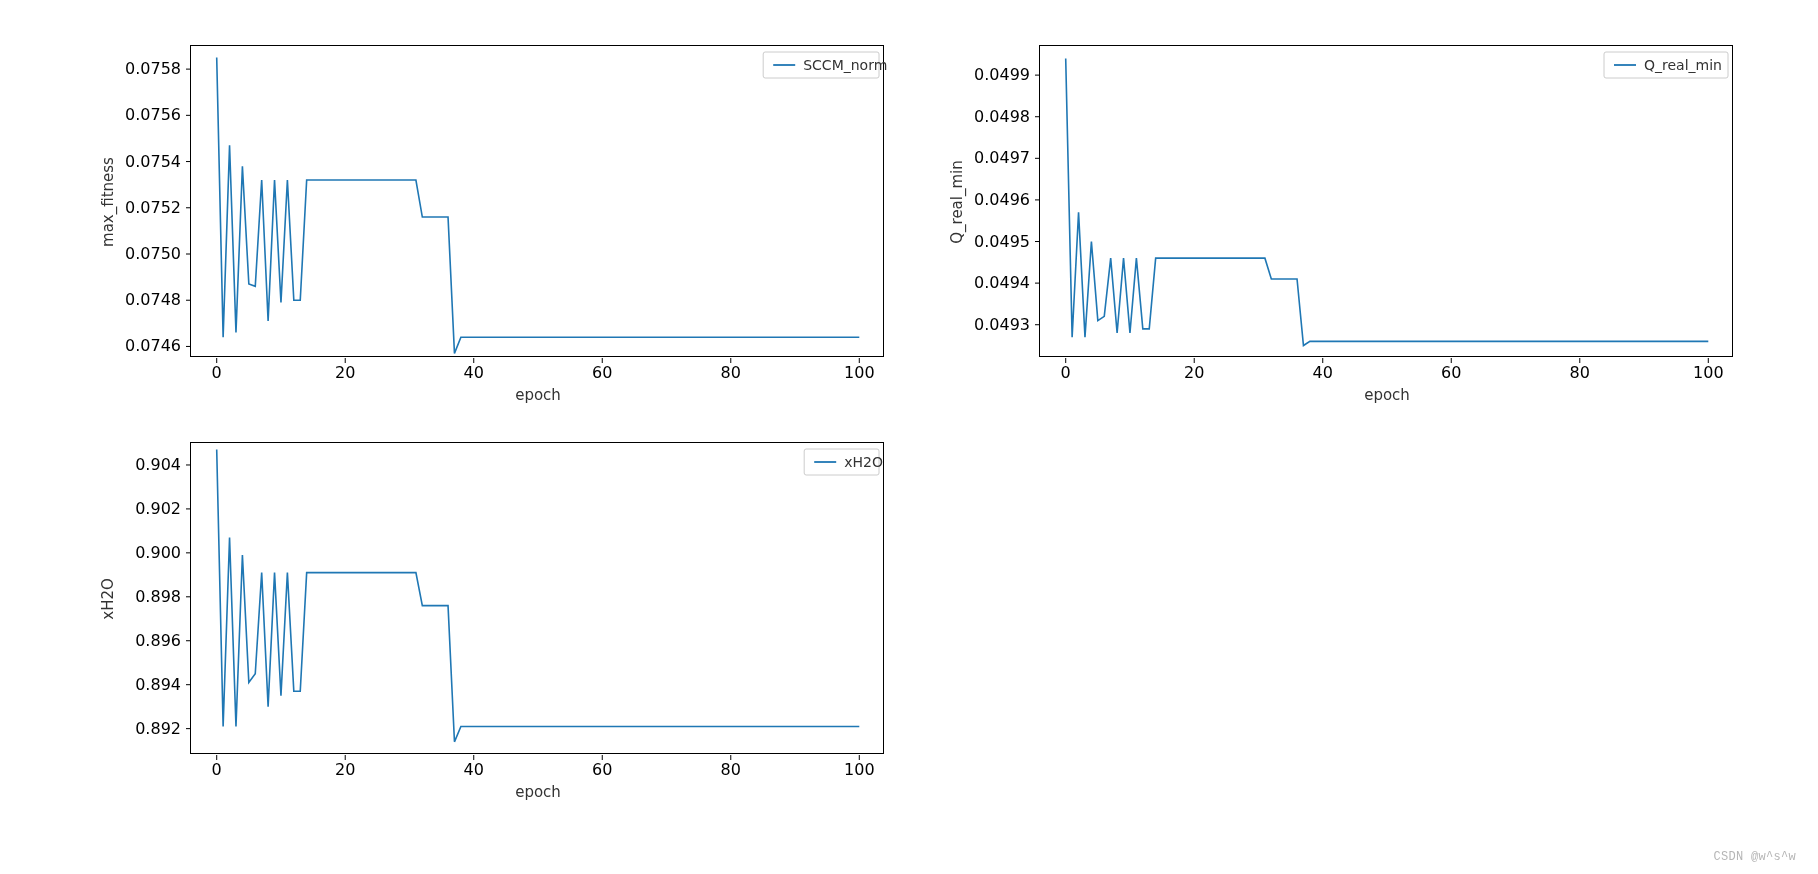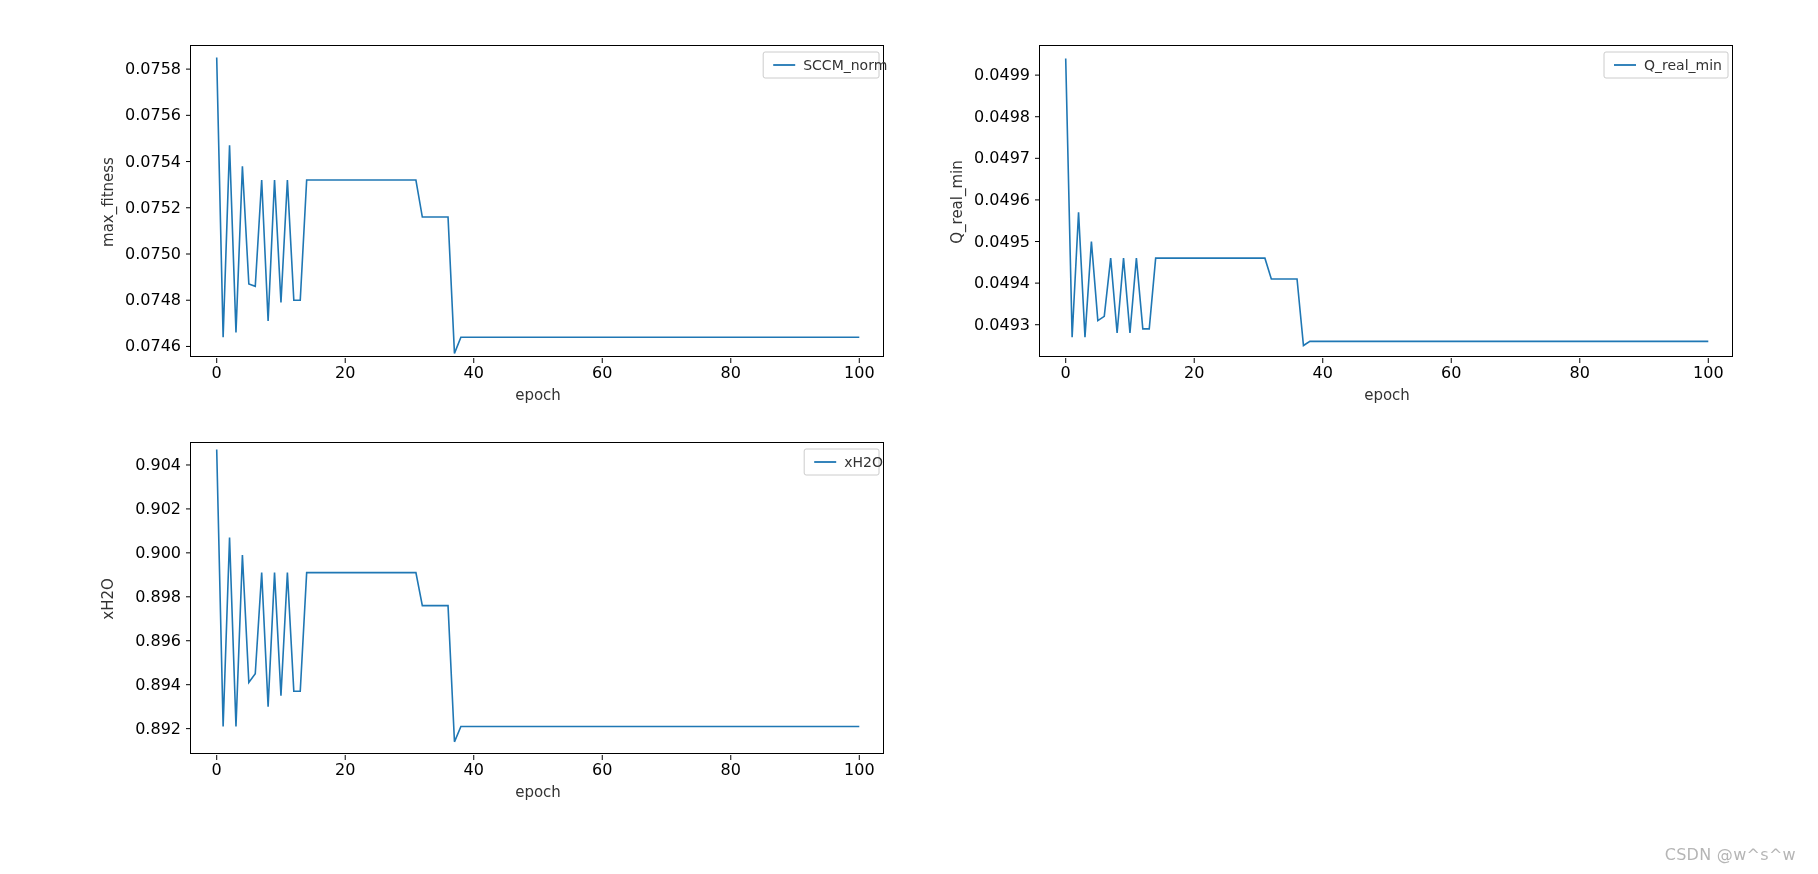--- a/index.html
+++ b/index.html
@@ -6,21 +6,21 @@
   .figure{width:1818px;height:874px;position:relative;}
   .grid{display:grid;grid-template-columns:1fr 1fr;grid-template-rows:1fr 1fr;gap:30px 40px;padding:40px 80px 70px 80px;box-sizing:border-box;height:100%;}
   .panel{position:relative;}
   .axes{position:absolute;border:1px solid #000;box-sizing:border-box;}
   .axes svg{position:absolute;left:0;top:0;overflow:visible;}
   .tick text,.axis-label,.legend-label{font-size:14px;fill:#333;}
   .axis-label.y{font-size:15px;}
   .axis-label.x{font-size:15px;}
   .legend-box{fill:#fff;stroke:#cccccc;}
   .series{fill:none;stroke:#1f77b4;stroke-width:1.6;}
-  .watermark{position:absolute;right:22px;bottom:10px;color:rgba(120,120,120,.55);font-size:16px;letter-spacing:.3px;}
+  .watermark{position:absolute;right:22px;bottom:10px;color:rgba(120,120,120,.55);font-size:12px;letter-spacing:.3px;font-family:Liberation Mono, monospace;}
   .tick-line{stroke:#000;stroke-width:1;}
 </style>
 </head>
 <body>
 <div class="figure">
   <div class="grid">
 
     <div class="panel">
       <div class="axes" id="ax0" style="left: 110px; top: 5px; width: 694px; height: 312px;">
           <svg width="694" height="312" style="overflow: visible;">

